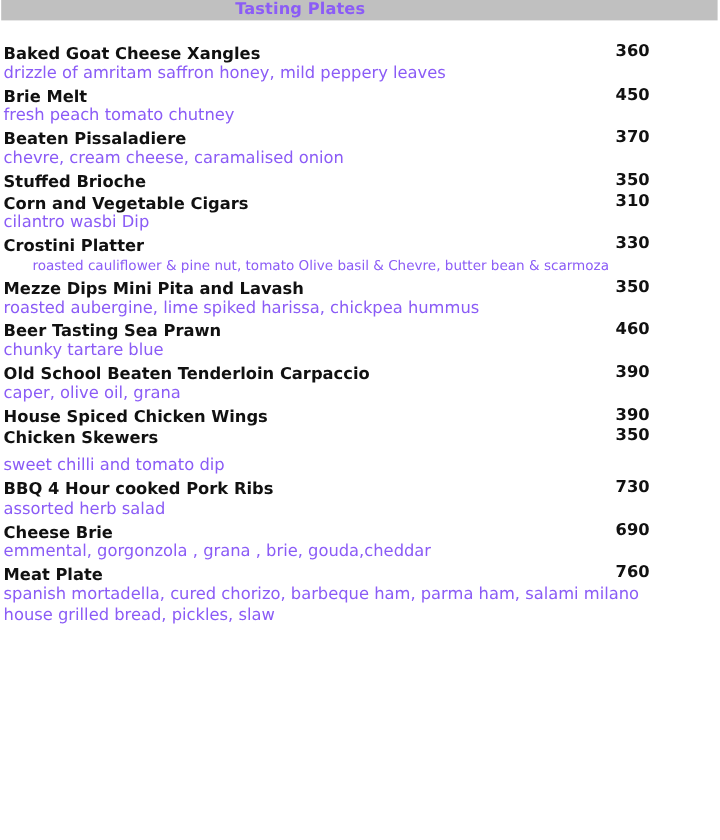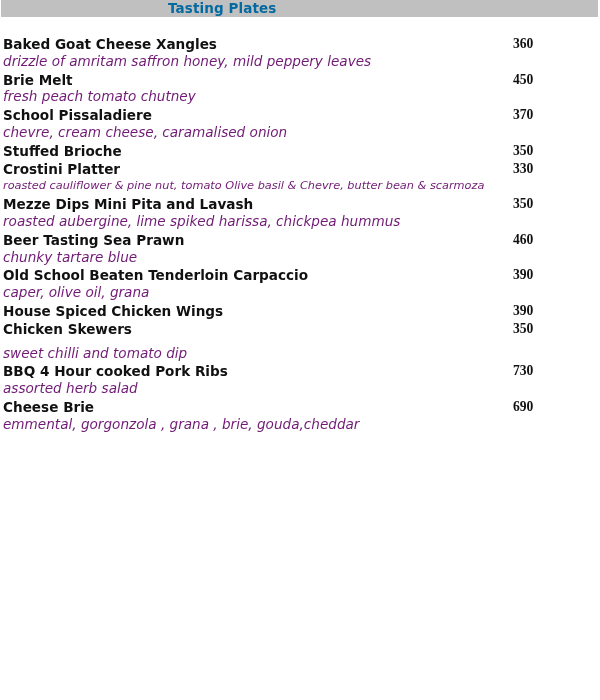--- a/index.html
+++ b/index.html
@@ -18,26 +18,26 @@
     .header-bar {
       position: absolute;
       left: 1px;
       top: 0;
       width: 597px;
       height: 17px;
       background: #c0c0c0;
     }
     .header-title {
       position: absolute;
-      left: 168px;
+      left: 196px;
       top: 0px;
       font-size: 13.5px;
       font-weight: bold;
       line-height: 17px;
-      color: #0369a1;
+      color: #8b5cf6;
       letter-spacing: 0.1px;
     }
     .menu {
       position: absolute;
       left: 3px;
       top: 35px;
       width: 595px;
     }
     .row {
       position: relative;
@@ -51,29 +51,28 @@
       color: #111;
       margin-top: 7px;
     }
     .price {
       position: absolute;
       left: 510px;
       top: 0;
       font-size: 13.6px;
       font-weight: bold;
       color: #111;
-      font-family: Liberation Serif, serif;
     }
     .desc {
       font-size: 13.6px;
-      color: #701a75;
-      font-style: italic;
+      color: #8b5cf6;
     }
     .desc.small {
       font-size: 11.3px;
+      margin-left: 24px;
     }
     .gap {
       height: 7px;
     }
   </style>
 </head>
 <body>
 
 <div class="header-bar"></div>
 <div class="header-title">Tasting Plates</div>
@@ -84,28 +83,32 @@
     <div class="row"><span class="name">Baked Goat Cheese Xangles</span><span class="price">360</span></div>
     <div class="row desc">drizzle of amritam saffron honey, mild peppery leaves</div>
   </div>
 
   <div>
     <div class="row"><span class="name">Brie Melt</span><span class="price">450</span></div>
     <div class="row desc">fresh peach tomato chutney</div>
   </div>
 
   <div>
-    <div class="row"><span class="name">School Pissaladiere</span><span class="price">370</span></div>
+    <div class="row"><span class="name">Beaten Pissaladiere</span><span class="price">370</span></div>
     <div class="row desc">chevre, cream cheese, caramalised onion</div>
   </div>
 
   <div>
     <div class="row"><span class="name">Stuffed Brioche</span><span class="price">350</span></div>
   </div>
 
+  <div>
+    <div class="row"><span class="name">Corn and Vegetable Cigars</span><span class="price">310</span></div>
+    <div class="row desc">cilantro wasbi Dip</div>
+  </div>
 
   <div>
     <div class="row"><span class="name">Crostini Platter</span><span class="price">330</span></div>
     <div class="row desc small">roasted cauliflower &amp; pine nut, tomato Olive basil &amp; Chevre, butter bean &amp; scarmoza</div>
   </div>
 
   <div>
     <div class="row"><span class="name">Mezze Dips Mini Pita and Lavash</span><span class="price">350</span></div>
     <div class="row desc">roasted aubergine, lime spiked harissa, chickpea hummus</div>
   </div>
@@ -133,14 +136,19 @@
   <div>
     <div class="row"><span class="name">BBQ 4 Hour cooked Pork Ribs</span><span class="price">730</span></div>
     <div class="row desc">assorted herb salad</div>
   </div>
 
   <div>
     <div class="row"><span class="name">Cheese Brie</span><span class="price">690</span></div>
     <div class="row desc">emmental, gorgonzola , grana , brie, gouda,cheddar</div>
   </div>
 
+  <div>
+    <div class="row"><span class="name">Meat Plate</span><span class="price">760</span></div>
+    <div class="row desc">spanish mortadella, cured chorizo, barbeque ham, parma ham, salami milano</div>
+    <div class="row desc">house grilled bread, pickles, slaw</div>
+  </div>
 
 </div>
 
 </body></html>

